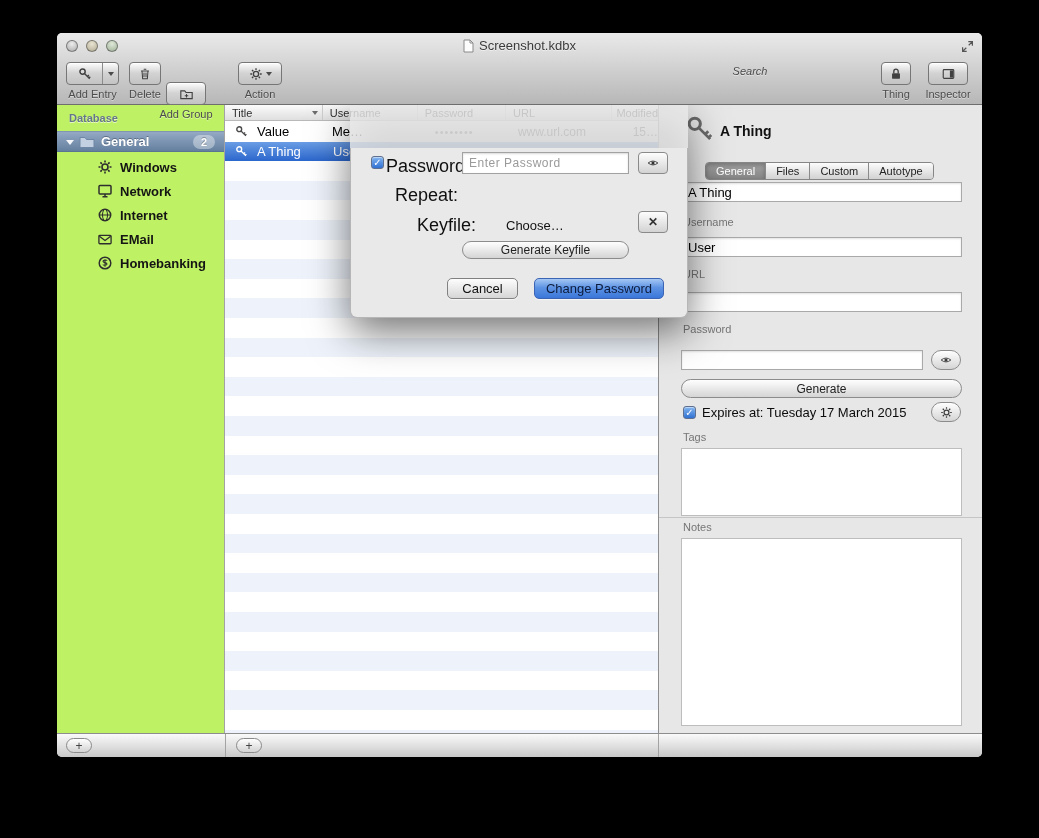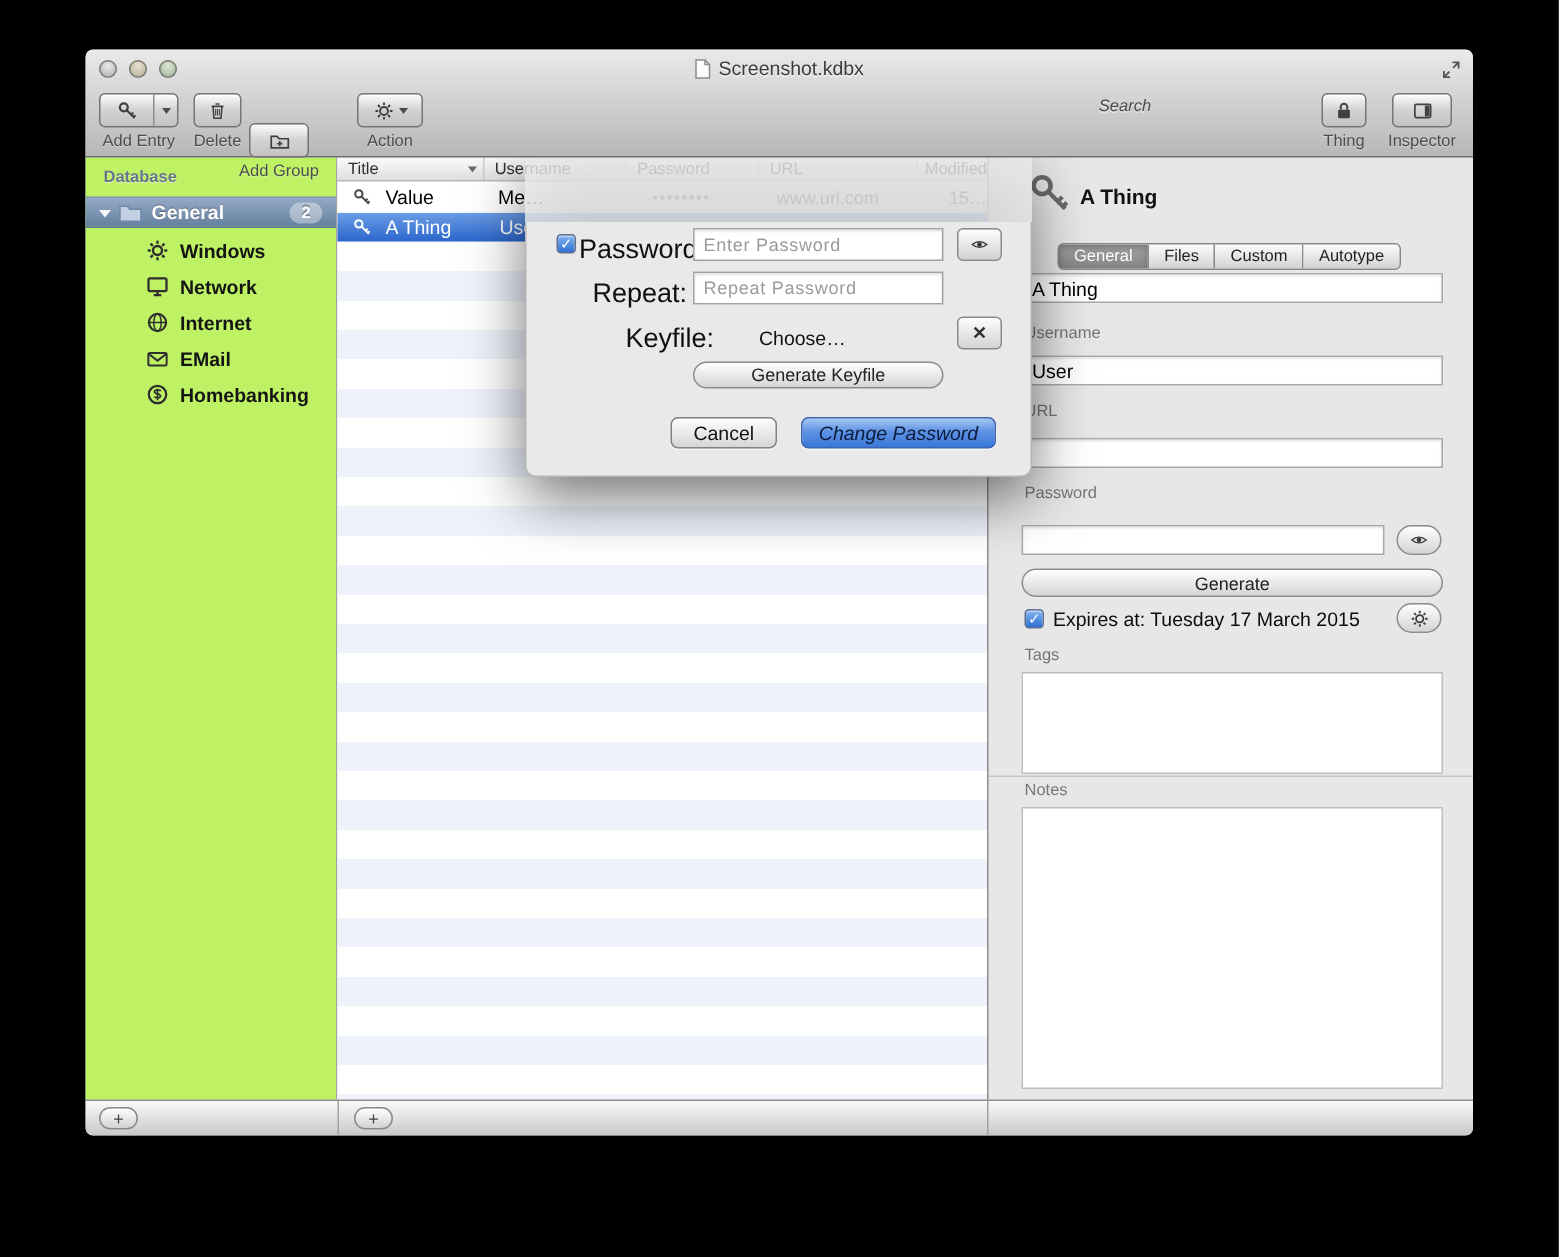--- a/index.html
+++ b/index.html
@@ -136,21 +136,21 @@
            align-items:flex-end; font-size:13px; color:#111;margin-left:38px; }
   .popup .stepper { margin-left:auto; margin-right:6px; }
   .dlg-capsule { position:absolute; left:111px; width:167px; height:18px; border:1px solid #8c8c8c;
                  border-radius:9px; background:linear-gradient(#fefefe,#d5d5d5);
                  display:flex; align-items:center; justify-content:center; font-size:12px; color:#222; }
   .push-btn { position:absolute; height:21px; border:1px solid #818181; border-radius:5px;
               background:linear-gradient(#fdfdfd,#d6d6d6); font-size:13px; color:#111;
               display:flex; align-items:center; justify-content:center;
               box-shadow:0 1px 1px rgba(255,255,255,.6); }
   .push-btn.default { background:linear-gradient(#a5c8f4,#5e93e4 45%,#3a77da);
-                      border:1px solid #3c64b4; color:#0c1c3d; font-weight:normal;font-style:italic; }
+                      border:1px solid #3c64b4; color:#0c1c3d; font-weight:normal; }
 </style>
 </head>
 <body>
 
 <div class="stage">
   <div class="window">
 
     <div class="chrome">
       <div class="titlebar">
         <div class="lights">
@@ -429,21 +429,20 @@
         <div class="dlg-label" style="left:35px;top:8px;">Password:</div>
         <input class="dlg-field" style="top: 4px;" type="text" placeholder="Enter Password">
         <div class="dlg-sqbtn" style="top:4px;">
           <svg width="14" height="12" viewBox="0 0 16 16">
               <path d="M1.5 8 Q8 2.8 14.5 8 Q8 13.2 1.5 8 z" fill="none" stroke="currentColor" stroke-width="1.2"></path>
               <circle cx="8" cy="8" r="2.1" fill="currentColor"></circle>
             </svg>
         </div>
 
         <div class="dlg-label" style="left:35px;top:37px;">Repeat:</div>
-        <input class="dlg-field" style="top: 33px;" type="text" placeholder="Repeat Password">
 
         <div class="dlg-label" style="left:53px;top:67px;">Keyfile:</div>
         <div class="popup" style="top:63px;">
           <span style="margin-left:6px;">Choose…</span>
           <svg class="stepper" width="8" height="14" viewBox="0 0 8 14">
               <path d="M4 1 L7 5 H1 z" fill="#333"></path>
               <path d="M4 13 L1 9 h6 z" fill="#333"></path>
             </svg>
         </div>
         <div class="dlg-sqbtn" style="top:63px;">

